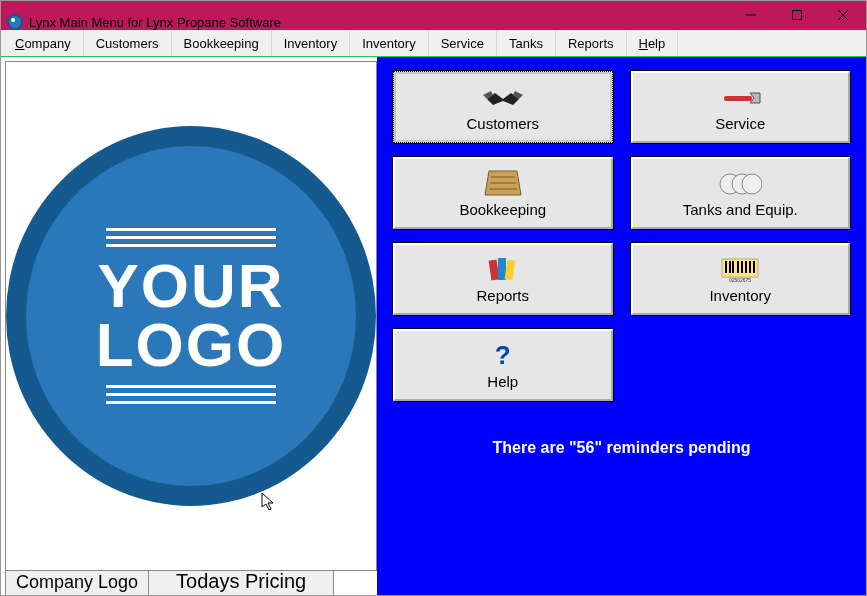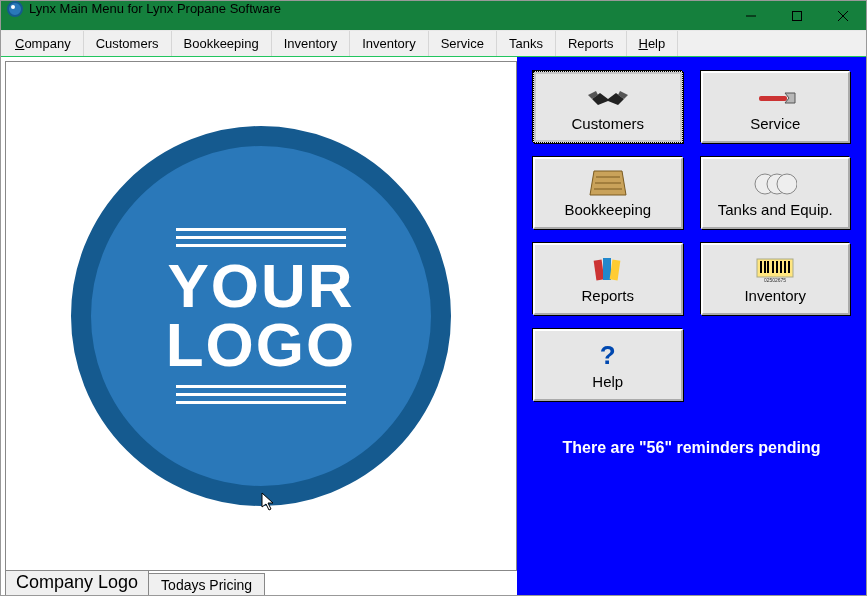--- a/index.html
+++ b/index.html
@@ -9,23 +9,23 @@
     font-size: 13px;
     background: #fff;
     width: 867px;
     height: 596px;
     overflow: hidden;
     border: 1px solid #999;
   }
   
   .titlebar {
     height: 30px;
-    background: #15803d;
-    display: flex;
-    align-items: flex-start;
+    background: #be185d;
+    display: flex;
+    align-items: flex-end;
     padding-left: 6px;
     border-bottom: 1px solid #e8e8e8;
   }
   .titlebar .app-icon {
     width: 16px; height: 16px;
     margin-right: 6px;
     display: flex; align-items: center; justify-content: center;
   }
   .titlebar .title { flex: 0 0 auto; color: #000; }
   .titlebar .spacer { flex: 1; }
@@ -52,21 +52,21 @@
     color: #000;
     border-right: 1px solid #d6d6d6;
   }
   .menu-item .ul { text-decoration: underline; }
   
   .main {
     display: flex;
     height: calc(596px - 30px - 26px);
   }
   .left {
-    width: 516px;
+    width: 376px;
     display: flex;
     flex-direction: column;
     padding: 4px 0 0 4px;
   }
   .logo-box {
     flex: 1;
     border: 1px solid #888;
     background: #fff;
     display: flex;
     align-items: center;
@@ -112,21 +112,21 @@
     align-items: flex-end;
   }
   .tab {
     border: 1px solid #888;
     border-top: 1px solid #888;
     padding: 3px 10px;
     background: #f0f0f0;
     font-size: 18px;
     margin-right: -1px;
   }
-  .tab.alt { font-size: 14px; padding: 3px 12px; }
+  .tab.alt { font-size: 20px; padding: 3px 27px; }
   
   .right {
     flex: 1;
     background: #0000ff;
     padding: 14px 10px 10px 10px;
     display: flex;
     flex-direction: column;
   }
   .btn-grid {
     display: grid;

